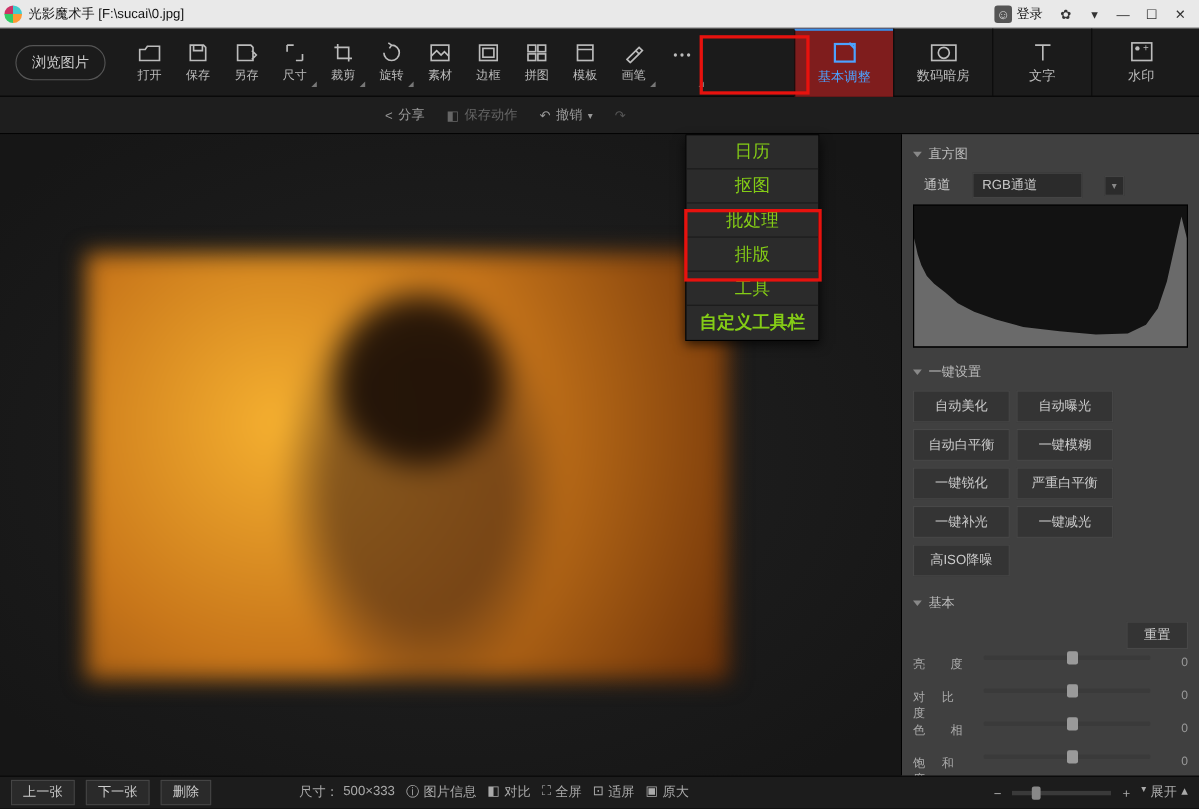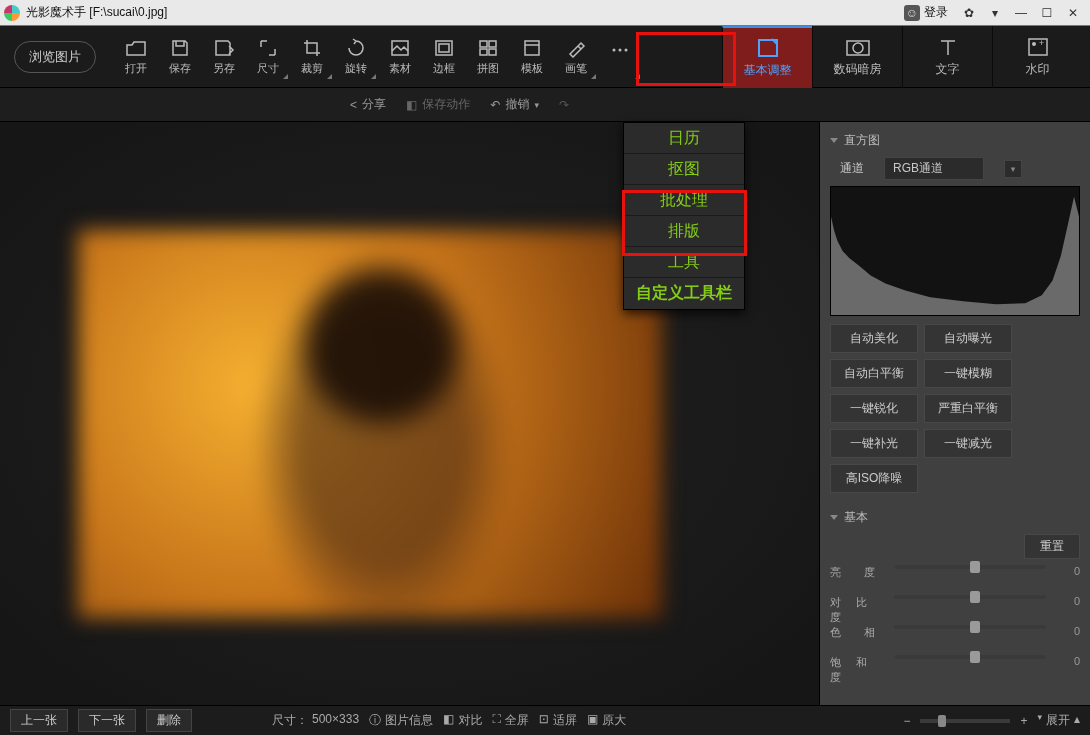--- a/index.html
+++ b/index.html
@@ -296,20 +296,24 @@
       <div style="width:18px;height:18px;background:#2b2b2b;border:1px solid #444;display:flex;align-items:center;justify-content:center">
           <span style="font-size:9px;color:#888">▾</span>
         </div>
     </div>
     <div class="histogram">
       <svg width="100%" height="100%" viewBox="0 0 300 130" preserveAspectRatio="none">
         <polygon fill="#6a6a6a" points="0,130 0,30 4,45 8,55 14,65 22,72 34,80 48,90 66,98 90,105 120,112 160,116 200,119 235,118 255,110 268,95 278,70 286,40 294,10 300,30 300,130"></polygon>
       </svg>
     </div>
 
+    <div class="sec-head" style="margin-top:14px">
+        <div class="tri"></div>
+        <span>一键设置</span>
+      </div>
     <div class="btn-grid">
       <div class="gbtn">自动美化</div>
       <div class="gbtn">自动曝光</div>
       <div class="gbtn">自动白平衡</div>
       <div class="gbtn">一键模糊</div>
       <div class="gbtn">一键锐化</div>
       <div class="gbtn">严重白平衡</div>
       <div class="gbtn">一键补光</div>
       <div class="gbtn">一键减光</div>
       <div class="gbtn">高ISO降噪</div>

